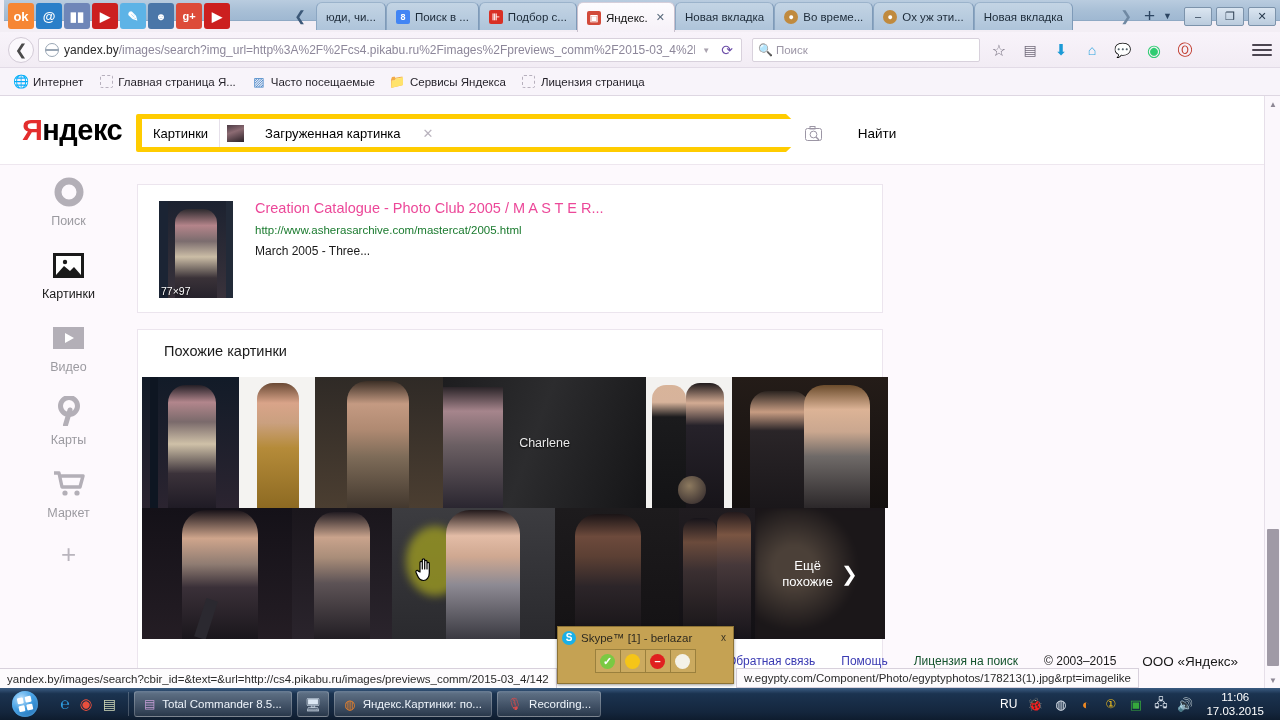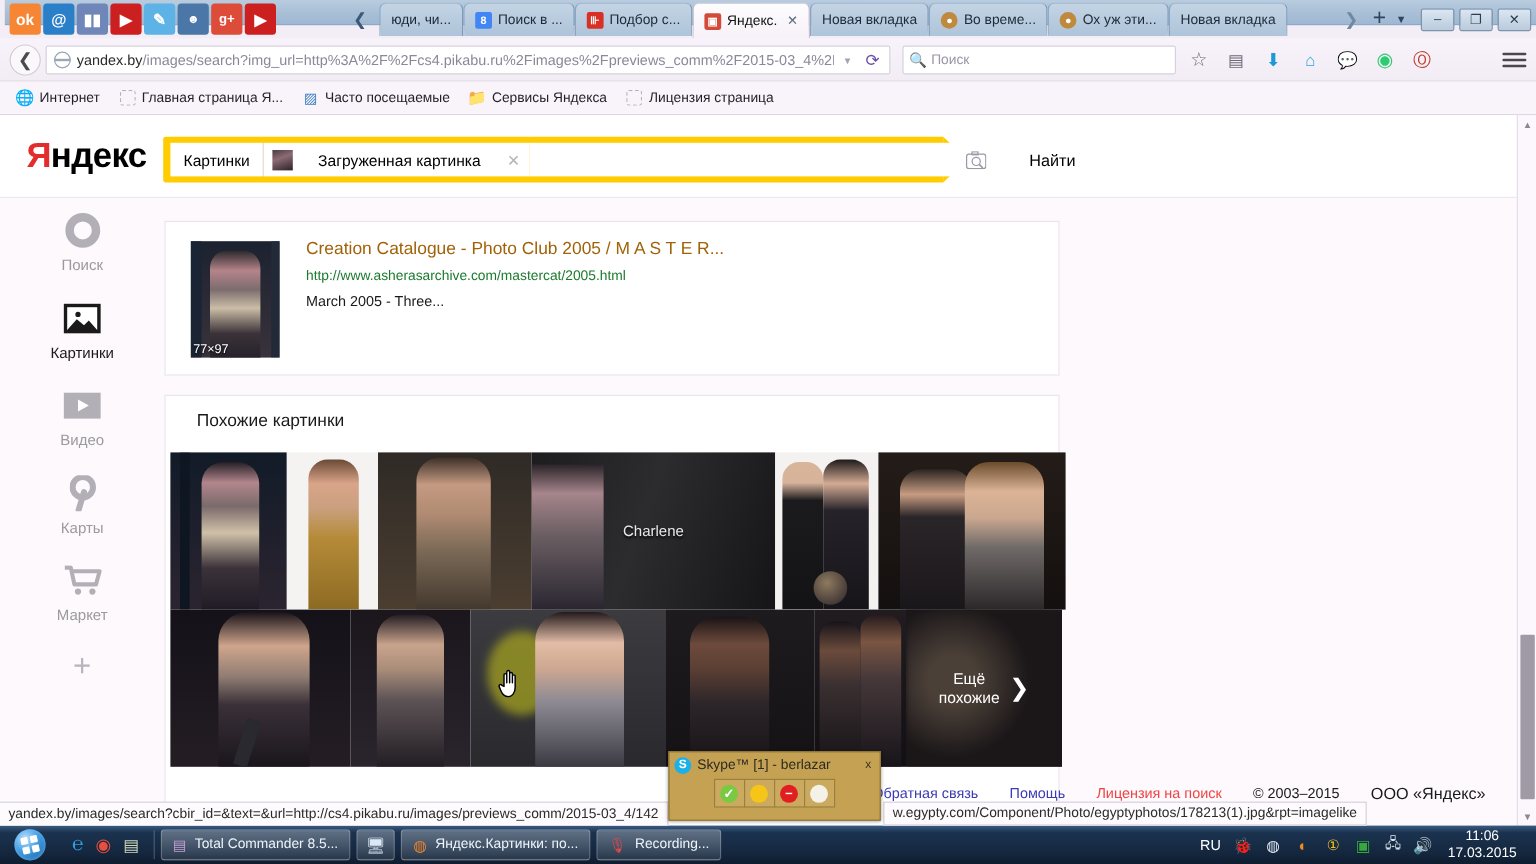--- a/index.html
+++ b/index.html
@@ -130,21 +130,21 @@
   .card { position:absolute; background:#fff; border:1px solid #ece5ee; }
   #result-card { left:137px; top:88px; width:746px; height:129px; }
   .rthumb { position:absolute; left:21px; top:16px; width:74px; height:97px; overflow:hidden;
             background:linear-gradient(180deg,#1c2230,#39323b); }
   .rthumb .fig { position:absolute; left:16px; top:8px; width:42px; height:92px;
             background:linear-gradient(180deg,#2d2a2e 0%,#b4848a 18%,#7b6c6e 35%,#cbbda6 52%,#3a3238 75%,#23202a 100%);
             border-radius:14px 14px 0 0; }
   .rthumb .sidebarL { position:absolute; left:0; top:0; width:9px; height:97px; background:#1b2434; }
   .rthumb .sidebarR { position:absolute; right:0; top:0; width:7px; height:97px; background:#222a38; }
   .rsize { position:absolute; left:2px; bottom:1px; font-size:10.5px; color:#fff; text-shadow:0 1px 2px #000; }
-  .rtitle { position:absolute; left:117px; top:15px; font-size:14.5px; color:#a16207; }
+  .rtitle { position:absolute; left:117px; top:15px; font-size:14.5px; color:#ec4899; }
   .rurl { position:absolute; left:117px; top:39px; font-size:11.5px; color:#1a7a2e; }
   .rsnippet { position:absolute; left:117px; top:59px; font-size:12px; color:#1a1a1a; }
 
   
   #similar-card { left:137px; top:233px; width:746px; height:412px; }
   .simtitle { position:absolute; left:26px; top:13px; font-size:14.5px; color:#1a1a1a; }
   .simgrid { position:absolute; left:4px; top:47px; width:746px; }
   .row { display:flex; height:131px; }
   .thumb { position:relative; overflow:hidden; }
   .wm { position:absolute; left:50%; top:50%; transform:translate(-50%,-50%);
@@ -490,21 +490,21 @@
           </div>
         </div>
 
       </div>
     </div>
 
     <div class="pfooter">
       <span style="color:#3b3bb3;">Ru</span>
       <span style="color:#3b3bb3;">Обратная связь</span>
       <span style="color:#3b3bb3;">Помощь</span>
-      <span style="color:#ef4444;">Лицензия на поиск</span>
+      <span style="color:#14532d;">Лицензия на поиск</span>
       <span class="cpy">© 2003–2015</span>
       <span class="corp">ООО «Яндекс»</span>
     </div>
   </div>
 
   <div class="pagescroll">
     <div class="ps-arrow">▲</div>
     <div class="ps-thumb"></div>
     <div class="ps-arrow" style="position:absolute;bottom:0;">▼</div>
   </div>

